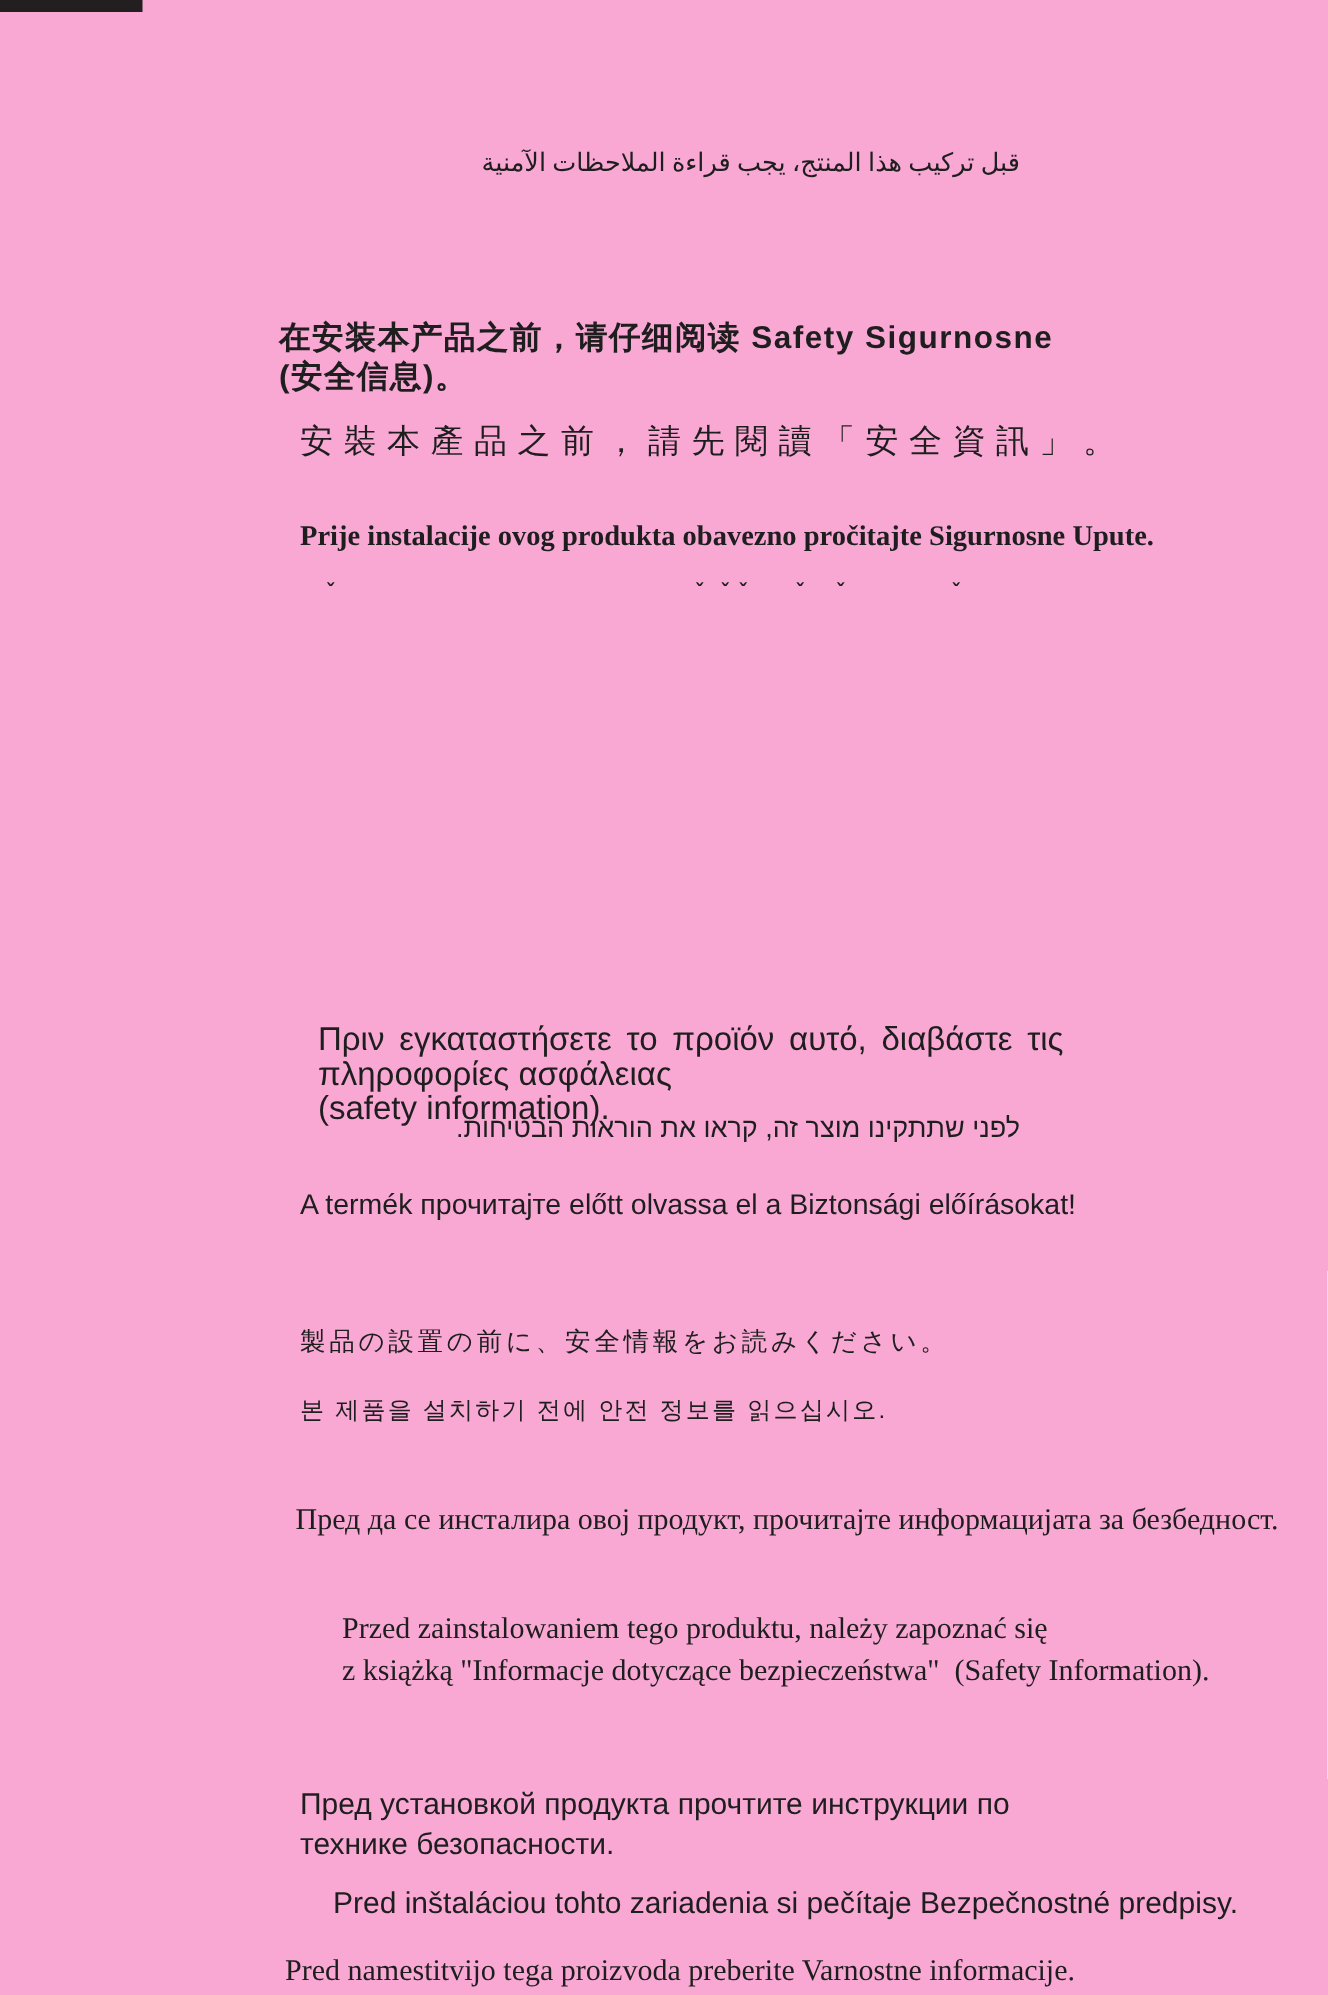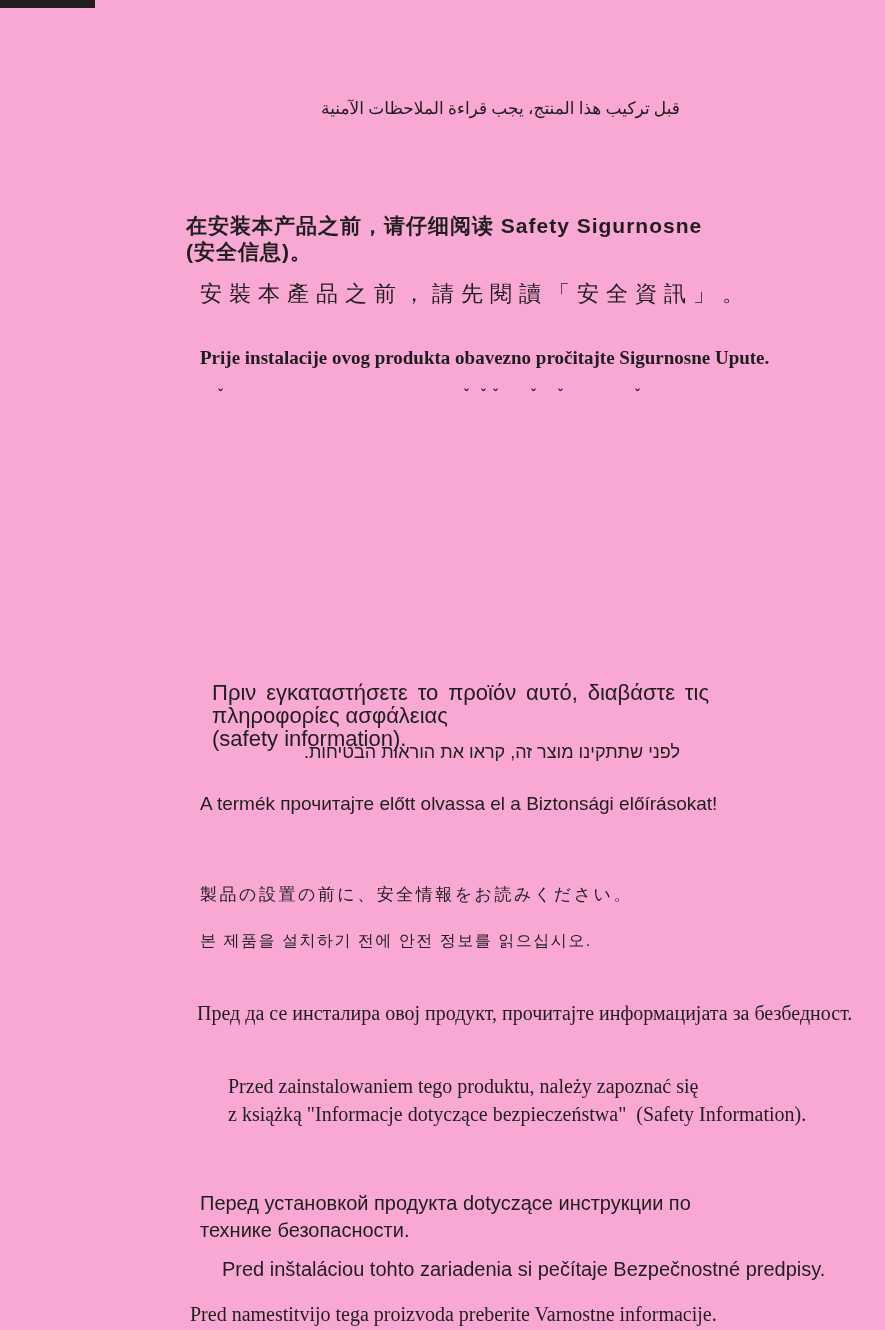--- a/index.html
+++ b/index.html
@@ -117,21 +117,21 @@
   <div class="notice serif n-mk">
     <div class="line">Пред да се инсталира овој продукт, прочитајте информацијата за безбедност.</div>
   </div>
 
   <div class="notice serif n-pl">
     <div class="line">Przed zainstalowaniem tego produktu, należy zapoznać się</div>
     <div class="line">z książką "Informacje dotyczące bezpieczeństwa"  (Safety Information).</div>
   </div>
 
   <div class="notice sans n-ru">
-    <div class="line">Перед установкой продукта dotyczące инструкции по</div>
+    <div class="line">Пред установкой продукта прочтите инструкции по</div>
     <div class="line">технике безопасности.</div>
   </div>
 
   <div class="notice sans n-sk">
     <div class="line">Pred inštaláciou tohto zariadenia si pečítaje Bezpečnostné predpisy.</div>
   </div>
 
   <div class="notice serif n-sl">
     <div class="line">Pred namestitvijo tega proizvoda preberite Varnostne informacije.</div>
   </div>

